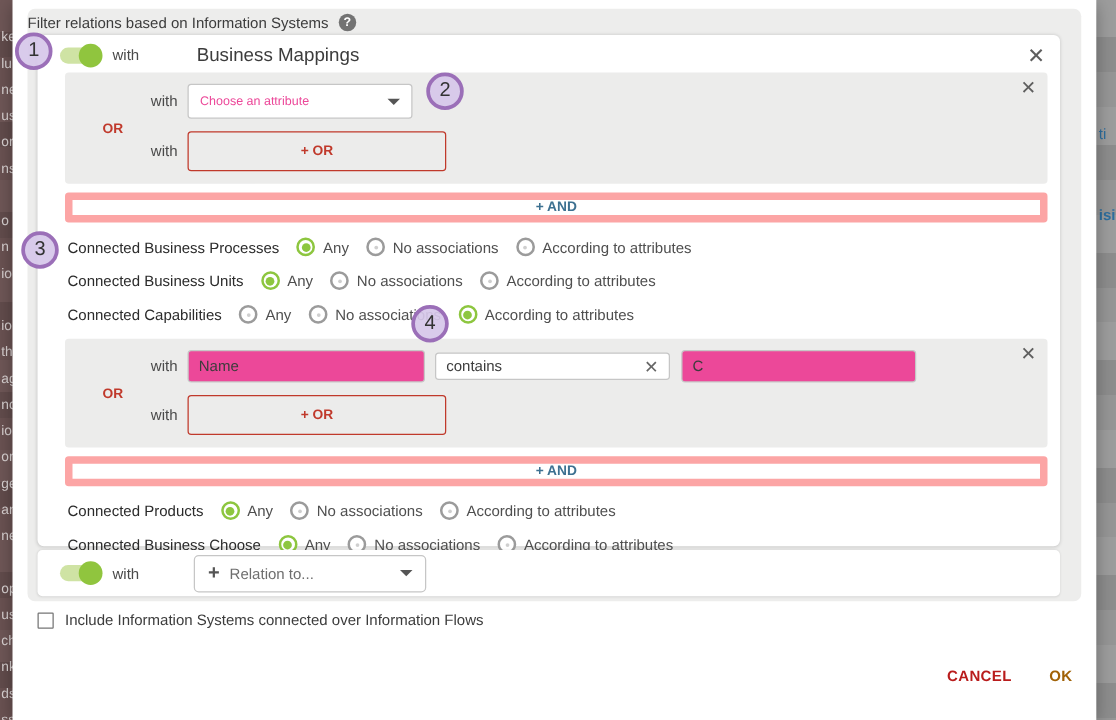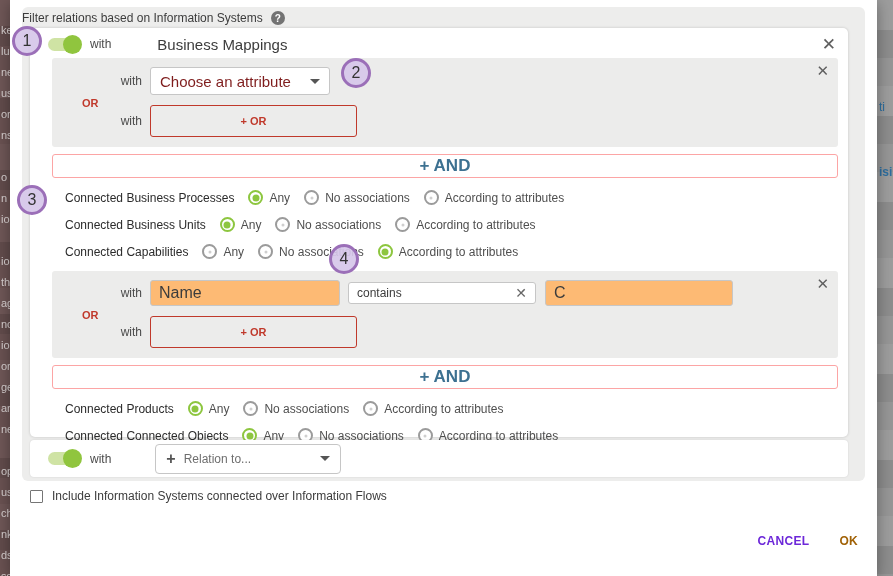--- a/index.html
+++ b/index.html
@@ -51,47 +51,47 @@
   .or-vert { position:absolute; left:30px; top:50%; transform:translateY(-50%);
     color:#c0392b; font-size:11px; font-weight:bold; }
   .box-x { position:absolute; top:5px; right:9px; color:#5f5f5f; font-size:15px;
     line-height:1; cursor:pointer; }
   .or-row { display:flex; align-items:center; margin:3px 0; }
   .or-row + .or-row { margin-top:10px; }
   .or-with { width:98px; text-align:right; padding-right:8px; font-size:12px; color:#4a4a4a; }
 
   .select-box { display:flex; align-items:center; width:180px; height:28px; background:#fff;
     border:1px solid #c6c6c6; border-radius:3px; padding:0 9px; cursor:pointer; }
-  .select-box .ph { font-size:15px; color:#7f1d1d; }
+  .select-box .ph { font-size:10px; color:#ec4899; }
   .caret { margin-left:auto; width:0; height:0; border-left:5px solid transparent;
     border-right:5px solid transparent; border-top:5px solid #555; }
 
   .or-btn { width:207px; height:32px; background:transparent; border:1px solid #c0392b;
     border-radius:3px; color:#c0392b; font-size:11px; font-weight:bold;
     display:flex; align-items:center; justify-content:center; cursor:pointer; }
 
   .and-btn { margin:7px 10px 6px 22px; width:786px; height:24px; background:#fff;
-    border:1px solid #fca5a5; border-radius:3px; color:#3d7191; font-size:17px; font-weight:bold;
+    border:6px solid #fca5a5; border-radius:3px; color:#3d7191; font-size:11px; font-weight:bold;
     display:flex; align-items:center; justify-content:center; cursor:pointer; }
 
   
-  .rel-row { display:flex; align-items:center; margin:0 0 0 35px; height:27px; }
+  .rel-row { display:flex; align-items:center; margin:0 0 0 24px; height:27px; }
   .rel-label { font-size:12px; color:#2b2b2b; margin-right:14px; }
   .opt { display:flex; align-items:flex-end; margin-right:14px; cursor:pointer; }
   .radio { width:15px; height:15px; border-radius:50%; border:2px solid #9b9b9b;
     position:relative; flex:0 0 auto; background:#fff; }
   .radio::after { content:""; position:absolute; left:50%; top:50%; transform:translate(-50%,-50%);
     width:3px; height:3px; border-radius:50%; background:#cfcfcf; }
   .radio.sel { border-color:#8dc63f; }
   .radio.sel::after { width:7px; height:7px; background:#8dc63f; }
   .opt-lbl { font-size:12px; color:#4f4f4f; margin-left:6px; }
 
   
-  .txt-input { height:26px; background:#fdba74; border:1px solid #c6c6c6; border-radius:3px;
-    font-size:16px; color:#3c3c3c; padding:0 8px; font-family:"Liberation Sans",sans-serif; }
+  .txt-input { height:26px; background:#ec4899; border:1px solid #c6c6c6; border-radius:3px;
+    font-size:12px; color:#3c3c3c; padding:0 8px; font-family:"Liberation Sans",sans-serif; }
   .inp-name { width:190px; }
   .combo { display:flex; align-items:center; width:188px; height:22px; background:#fff;
     border:1px solid #c6c6c6; border-radius:3px; padding:0 8px; margin-left:8px; }
   .combo .val { font-size:12px; color:#3c3c3c; }
   .combo .clear { margin-left:auto; color:#666; font-size:14px; cursor:pointer; }
   .inp-val { width:188px; margin-left:9px; }
 
   
   .relation-row { position:absolute; left:8px; top:433px; width:818px; height:37px;
     background:#fff; border-radius:4px; box-shadow:0 0 2px rgba(0,0,0,.12);
@@ -101,21 +101,21 @@
   .rel-select .plus { font-size:16px; color:#555; margin-right:8px; font-weight:bold; }
   .rel-select .ph { font-size:12px; color:#6e6e6e; }
 
   
   .include-row { position:absolute; left:20px; top:489px; display:flex; align-items:center; }
   .checkbox { width:13px; height:13px; border:1.5px solid #757575; border-radius:1px;
     background:#fff; cursor:pointer; flex:0 0 auto; }
   .include-lbl { font-size:12px; color:#3c3c3c; margin-left:9px; }
 
   .footer { position:absolute; top:534px; right:19px; display:flex; align-items:center; gap:30px; }
-  .btn-cancel { font-size:12px; font-weight:bold; color:#6d28d9; letter-spacing:.3px; cursor:pointer; }
+  .btn-cancel { font-size:12px; font-weight:bold; color:#b91c1c; letter-spacing:.3px; cursor:pointer; }
   .btn-ok { font-size:12px; font-weight:bold; color:#a16207; letter-spacing:.3px; cursor:pointer; }
 
   
   .ann { position:absolute; width:30px; height:30px; border-radius:50%;
     background:rgba(214,199,233,.92); border:3px solid #9b6fb8; color:#333;
     font-size:16px; display:flex; align-items:center; justify-content:center; z-index:50; }
   .ann1 { left:12px;  top:26px; }
   .ann2 { left:341px; top:58px; }
   .ann3 { left:17px;  top:185px; }
   .ann4 { left:329px; top:244px; }
@@ -269,21 +269,21 @@
           <span class="radio"></span>
           <span class="opt-lbl">No associations</span>
           </span>
         <span class="opt">
           <span class="radio"></span>
           <span class="opt-lbl">According to attributes</span>
           </span>
       </div>
 
       <div class="rel-row">
-        <span class="rel-label">Connected Connected Objects</span>
+        <span class="rel-label">Connected Business Choose</span>
         <span class="opt">
           <span class="radio sel"></span>
           <span class="opt-lbl">Any</span>
           </span>
         <span class="opt">
           <span class="radio"></span>
           <span class="opt-lbl">No associations</span>
           </span>
         <span class="opt">
           <span class="radio"></span>

